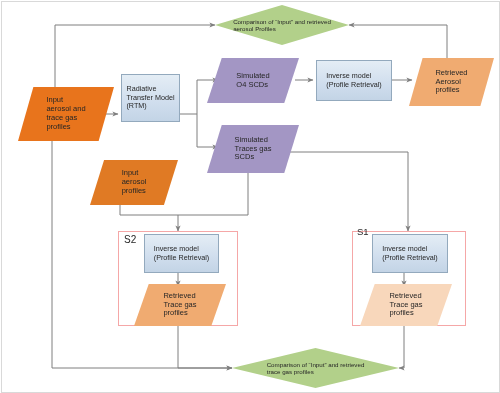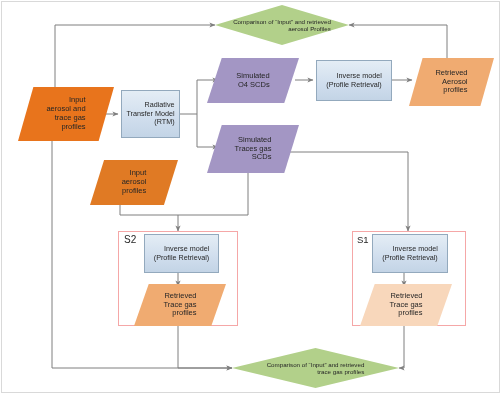--- a/index.html
+++ b/index.html
@@ -22,21 +22,21 @@
     top: 0;
     width: 500px;
     height: 393px;
   }
   .node {
     position: absolute;
     box-sizing: border-box;
     display: flex;
     align-items: center;
     justify-content: center;
-    text-align: right;
+    text-align: left;
     color: #262626;
     line-height: 1.18;
     z-index: 3;
   }
   .node .txt {
     display: block;
     white-space: pre-line;
   }
   
   .rect {
@@ -128,35 +128,35 @@
 
       <path d="M52,141 L52,368 L232,368" marker-end="url(#ah)"></path>
 
     </g>
   </svg>
 
   <div class="group" style="left:118px; top:231px; width:120px; height:95px;"></div>
   <div class="group-label" style="left:124px; top:234px; font-size:10px;">S2</div>
 
   <div class="group" style="left:352px; top:231px; width:114px; height:95px;"></div>
-  <div class="group-label" style="left:357px; top:234px; font-size:9.5px;">S1</div>
+  <div class="group-label" style="left:357px; top:226px; font-size:9.5px;">S1</div>
 
   <div class="node diamond" style="left:215px; top:5px; width:134px; height:40px; font-size:6.2px;">
     <span class="txt">Comparison of  “Input”  and retrieved
 aerosol Profiles</span>
   </div>
 
   <div class="node para para-orange" style="left:18px; top:87px; width:96px; height:54px; font-size:7.5px; color:#262626;">
     <span class="txt">Input
 aerosol and
 trace gas
 profiles</span>
   </div>
 
-  <div class="node rect" style="left:121px; top:90px; width:59px; height:48px; font-size:7.2px;">
+  <div class="node rect" style="left:121px; top:74px; width:59px; height:48px; font-size:7.2px;">
     <span class="txt">Radiative
 Transfer Model
 (RTM)</span>
   </div>
 
   <div class="node para para-purple" style="left:207px; top:58px; width:92px; height:45px; font-size:7.5px;">
     <span class="txt">Simulated
 O4 SCDs</span>
   </div>
 

